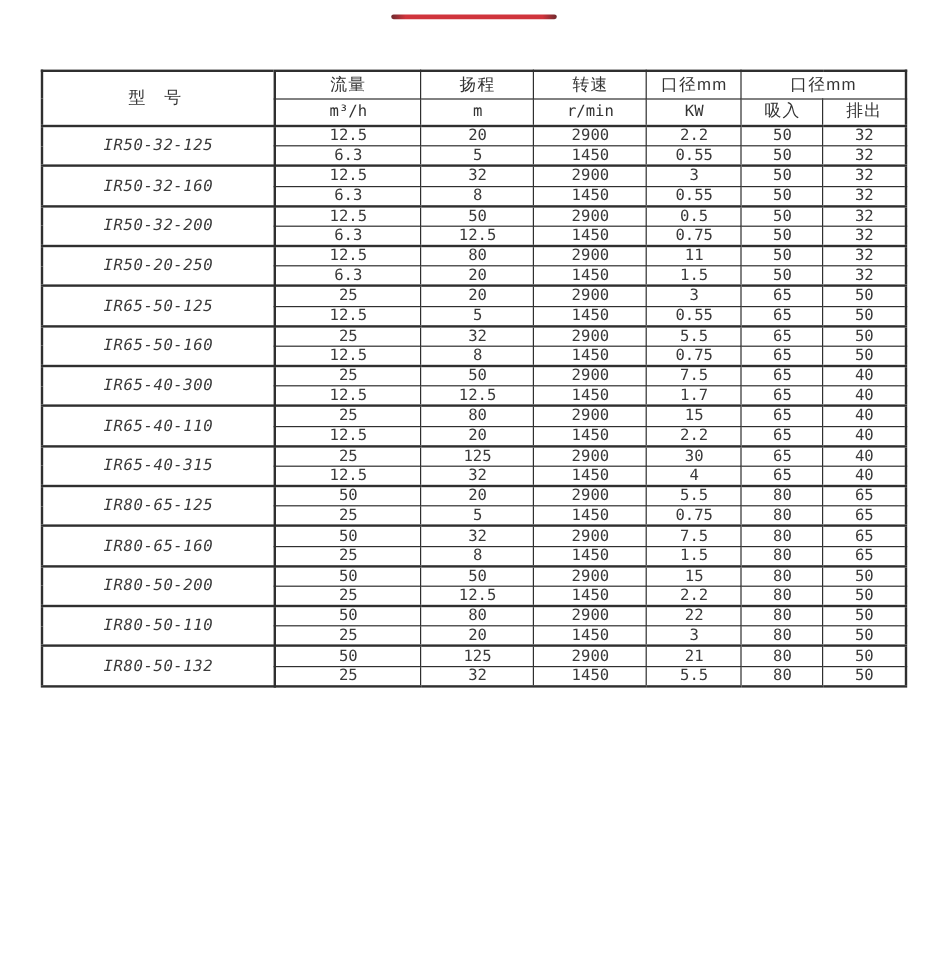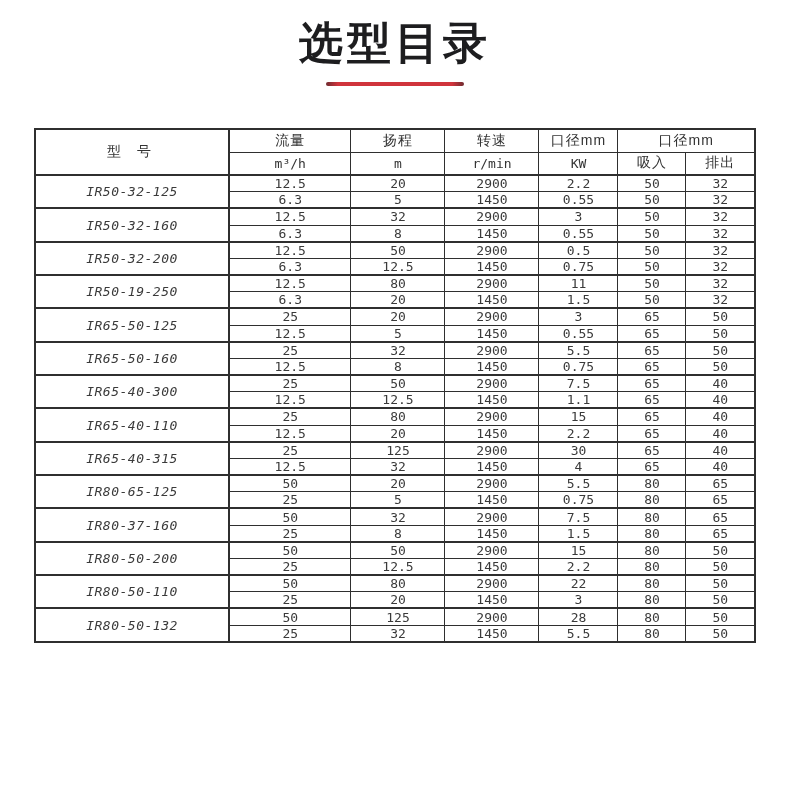--- a/index.html
+++ b/index.html
@@ -82,21 +82,20 @@
     border-bottom-width: 2px;
     letter-spacing: 0.5px;
     font-style: italic;
   }
   .selection-table tr.group-end td { border-bottom-width: 2px; }
 </style>
 </head>
 <body>
 
 <div class="page">
-  <h1 class="page-title">选型目录</h1>
   <div class="accent-bar"></div>
 
   <table class="selection-table">
     <colgroup>
       <col style="width:194px">
       <col style="width:122px">
       <col style="width:94px">
       <col style="width:94px">
       <col style="width:79px">
       <col style="width:68px">
@@ -166,21 +165,21 @@
         </tr>
         <tr class="group-end">
           <td>6.3</td>
           <td>12.5</td>
           <td>1450</td>
           <td>0.75</td>
           <td>50</td>
           <td>32</td>
         </tr>
         <tr>
-          <td rowspan="2" class="model-cell">IR50-19-250</td>
+          <td rowspan="2" class="model-cell">IR50-20-250</td>
           <td>12.5</td>
           <td>80</td>
           <td>2900</td>
           <td>11</td>
           <td>50</td>
           <td>32</td>
         </tr>
         <tr class="group-end">
           <td>6.3</td>
           <td>20</td>
@@ -229,21 +228,21 @@
           <td>50</td>
           <td>2900</td>
           <td>7.5</td>
           <td>65</td>
           <td>40</td>
         </tr>
         <tr class="group-end">
           <td>12.5</td>
           <td>12.5</td>
           <td>1450</td>
-          <td>1.1</td>
+          <td>1.7</td>
           <td>65</td>
           <td>40</td>
         </tr>
         <tr>
           <td rowspan="2" class="model-cell">IR65-40-110</td>
           <td>25</td>
           <td>80</td>
           <td>2900</td>
           <td>15</td>
           <td>65</td>
@@ -285,21 +284,21 @@
         </tr>
         <tr class="group-end">
           <td>25</td>
           <td>5</td>
           <td>1450</td>
           <td>0.75</td>
           <td>80</td>
           <td>65</td>
         </tr>
         <tr>
-          <td rowspan="2" class="model-cell">IR80-37-160</td>
+          <td rowspan="2" class="model-cell">IR80-65-160</td>
           <td>50</td>
           <td>32</td>
           <td>2900</td>
           <td>7.5</td>
           <td>80</td>
           <td>65</td>
         </tr>
         <tr class="group-end">
           <td>25</td>
           <td>8</td>
@@ -340,21 +339,21 @@
           <td>1450</td>
           <td>3</td>
           <td>80</td>
           <td>50</td>
         </tr>
         <tr>
           <td rowspan="2" class="model-cell">IR80-50-132</td>
           <td>50</td>
           <td>125</td>
           <td>2900</td>
-          <td>28</td>
+          <td>21</td>
           <td>80</td>
           <td>50</td>
         </tr>
         <tr class="group-end">
           <td>25</td>
           <td>32</td>
           <td>1450</td>
           <td>5.5</td>
           <td>80</td>
           <td>50</td>

